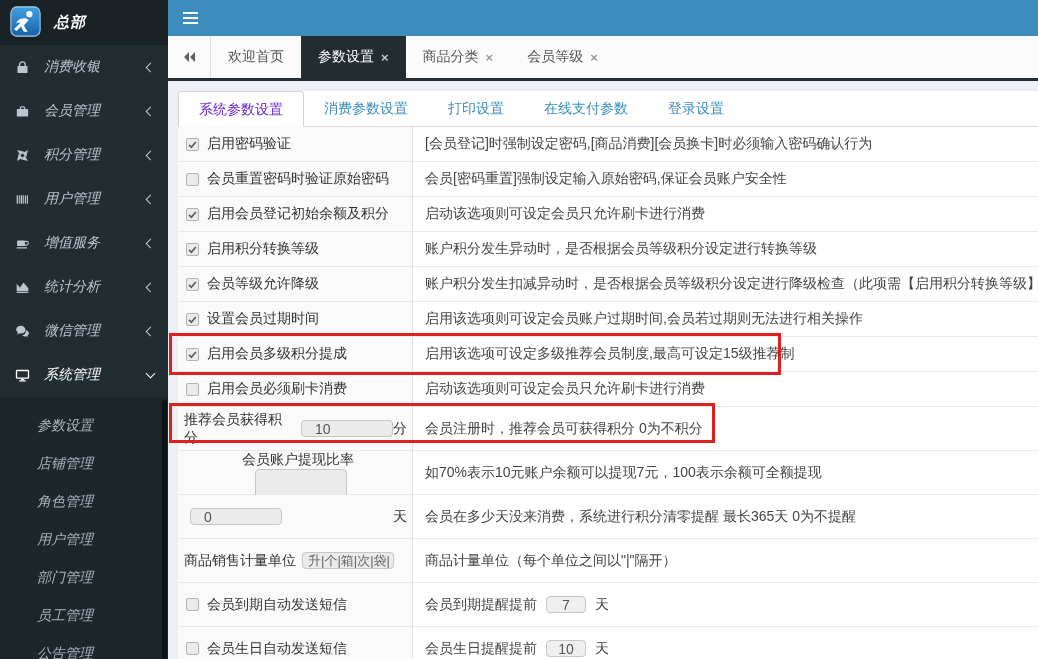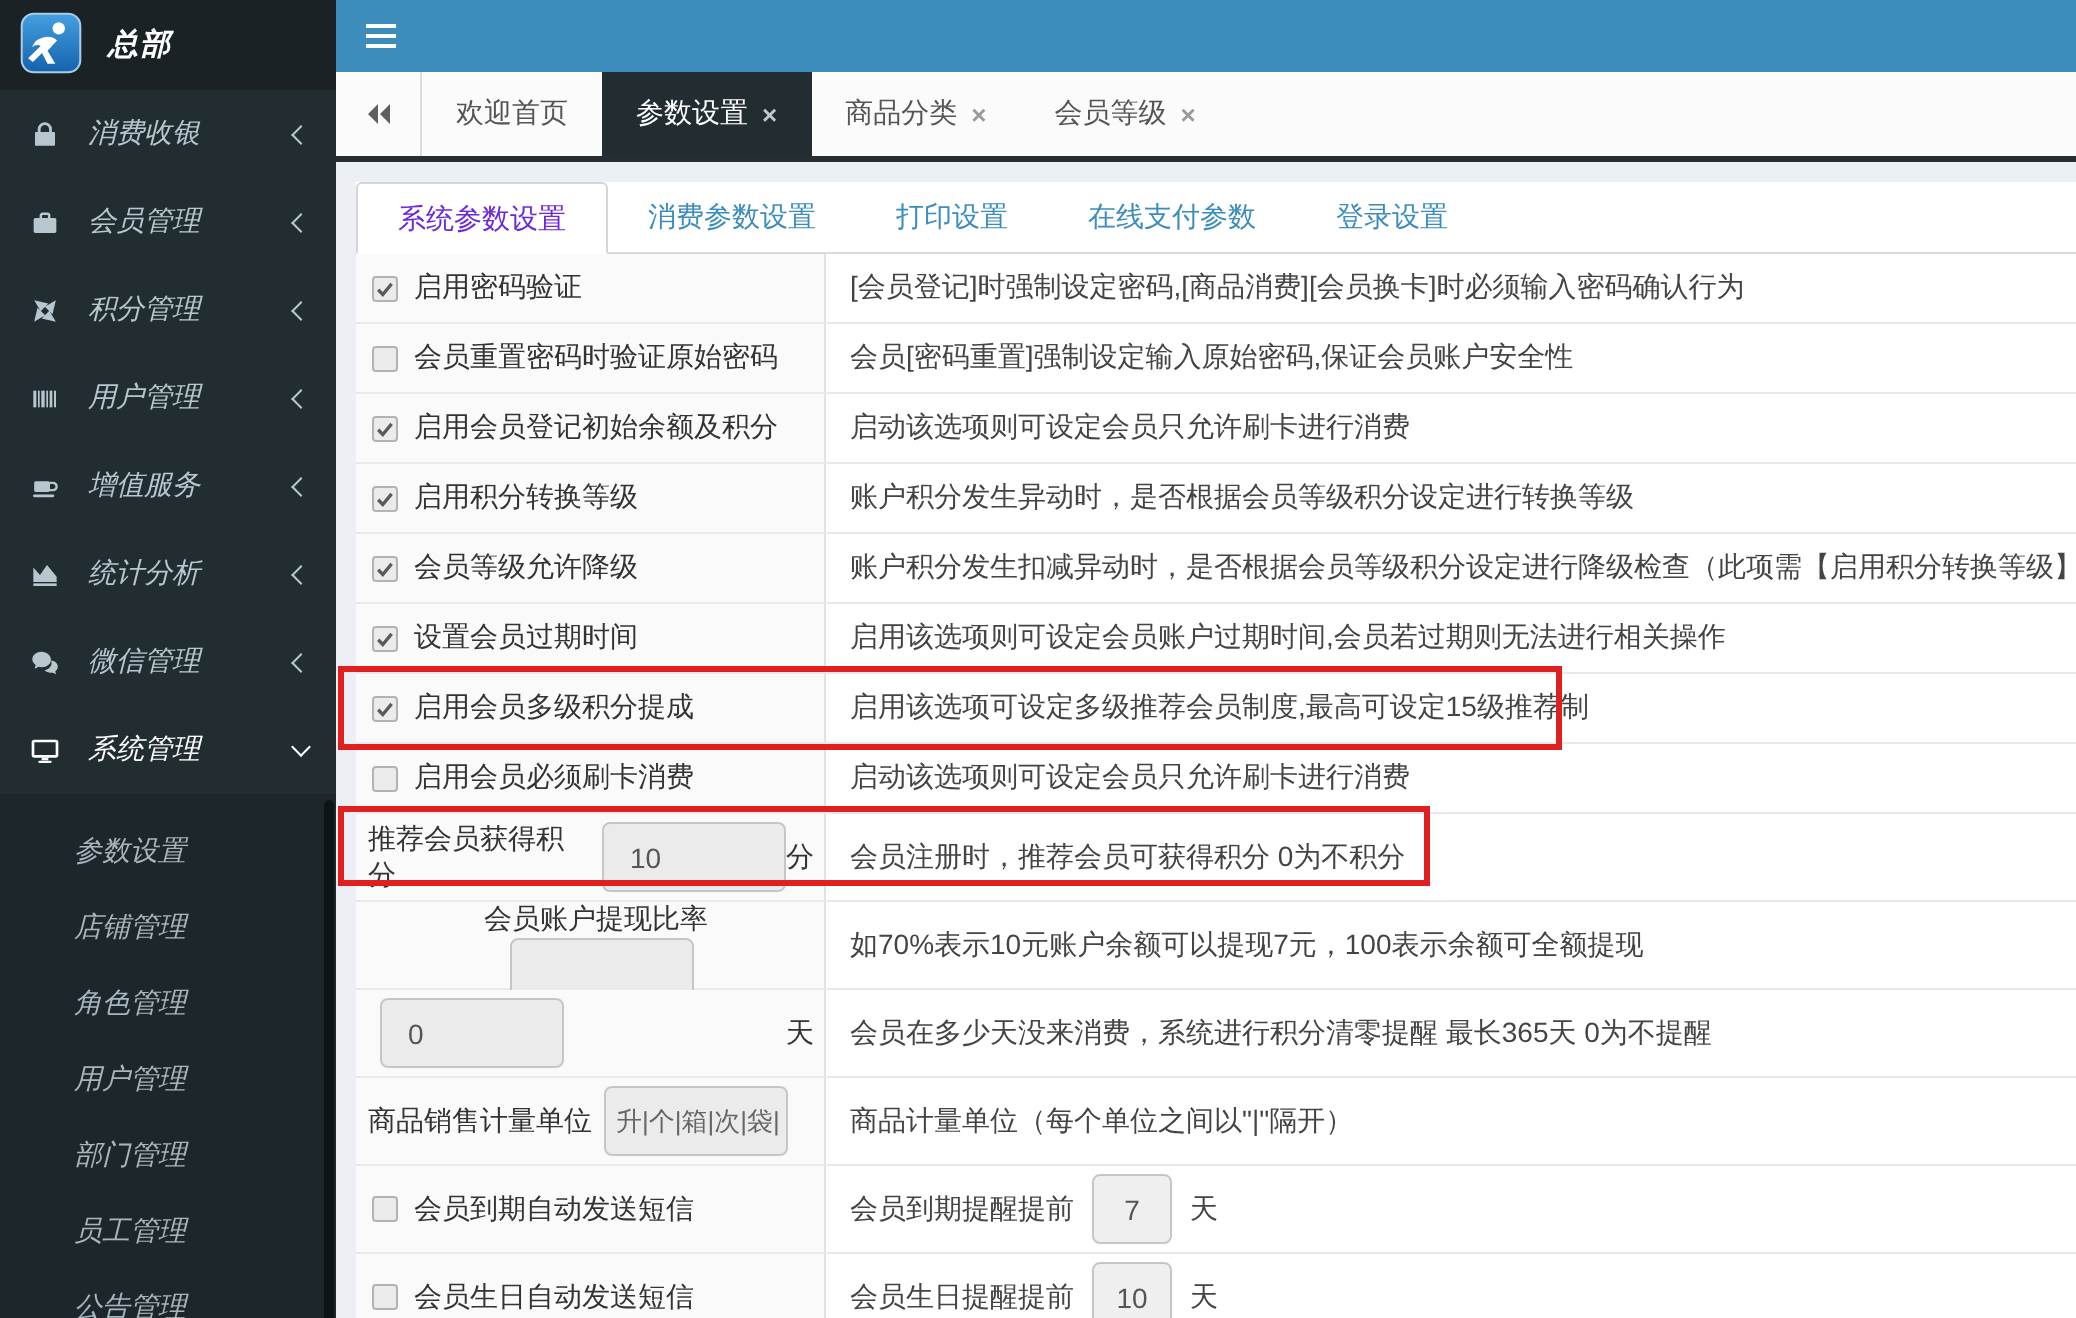--- a/index.html
+++ b/index.html
@@ -42,21 +42,21 @@
   .ctab { padding:0 20px; line-height:34px; color:#3c8dbc; cursor:pointer; }
   .ctab.active { border:1px solid #d5d5d5; border-bottom:1px solid #fff; margin-bottom:-1px; color:#6d28d9; background:#fff; border-radius:3px 3px 0 0; }
 
   
   .srow { display:flex; border-bottom:1px solid #e9e9e9; position:relative; }
   .srow.h35 { height:35px; } .srow.h44 { height:44px; }
   .cell-l { flex:0 0 235px; border-right:1px solid #e2e2e2; background:#fafafa; display:flex; align-items:center; padding-left:8px; color:#333; }
   .cell-r { flex:1; display:flex; align-items:center; padding-left:12px; color:#444; white-space:nowrap; overflow:hidden; }
   .cbx { width:13px; height:13px; background:#ebebeb; border:1px solid #b3b3b3; border-radius:2px; margin-right:8px; flex:0 0 13px; display:flex; align-items:center; justify-content:center; cursor:pointer; }
   .cbx svg { width:11px; height:11px; }
-  .inp { height:35px; background:#ebebeb; border:1px solid #c6c6c6; border-radius:4px; display:flex; align-items:center; padding-left:13px; color:#555; overflow:hidden; white-space:nowrap; }
+  .inp { height:17px; background:#ebebeb; border:1px solid #c6c6c6; border-radius:4px; display:flex; align-items:center; padding-left:13px; color:#555; overflow:hidden; white-space:nowrap; }
   .inp.w92 { width:92px; margin-left:6px; flex:0 0 92px; }
   .inp.w92.tight { padding-left:5px; font-size:13px; color:#666; }
   .inp.w40 { width:40px; margin:0 9px; justify-content:center; padding-left:0; flex:0 0 40px; background:#efefef; }
   .unit-l { margin-left:auto; padding-right:5px; color:#333; }
   .redbox { position:absolute; left:-9px; border:3px solid #e02020; pointer-events:none; z-index:5; }
 </style>
 </head>
 <body>
 
 <div class="sidebar">

